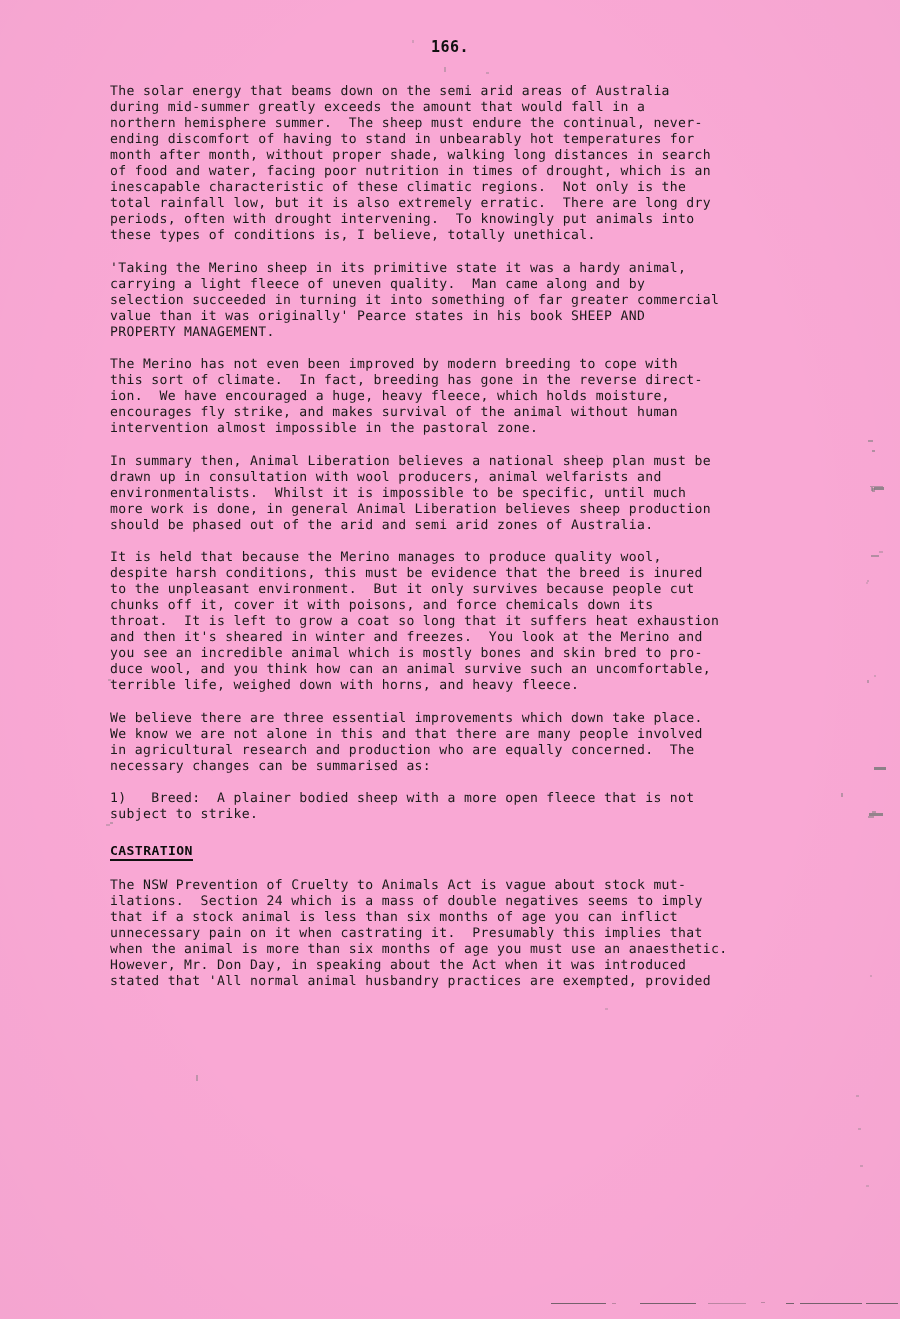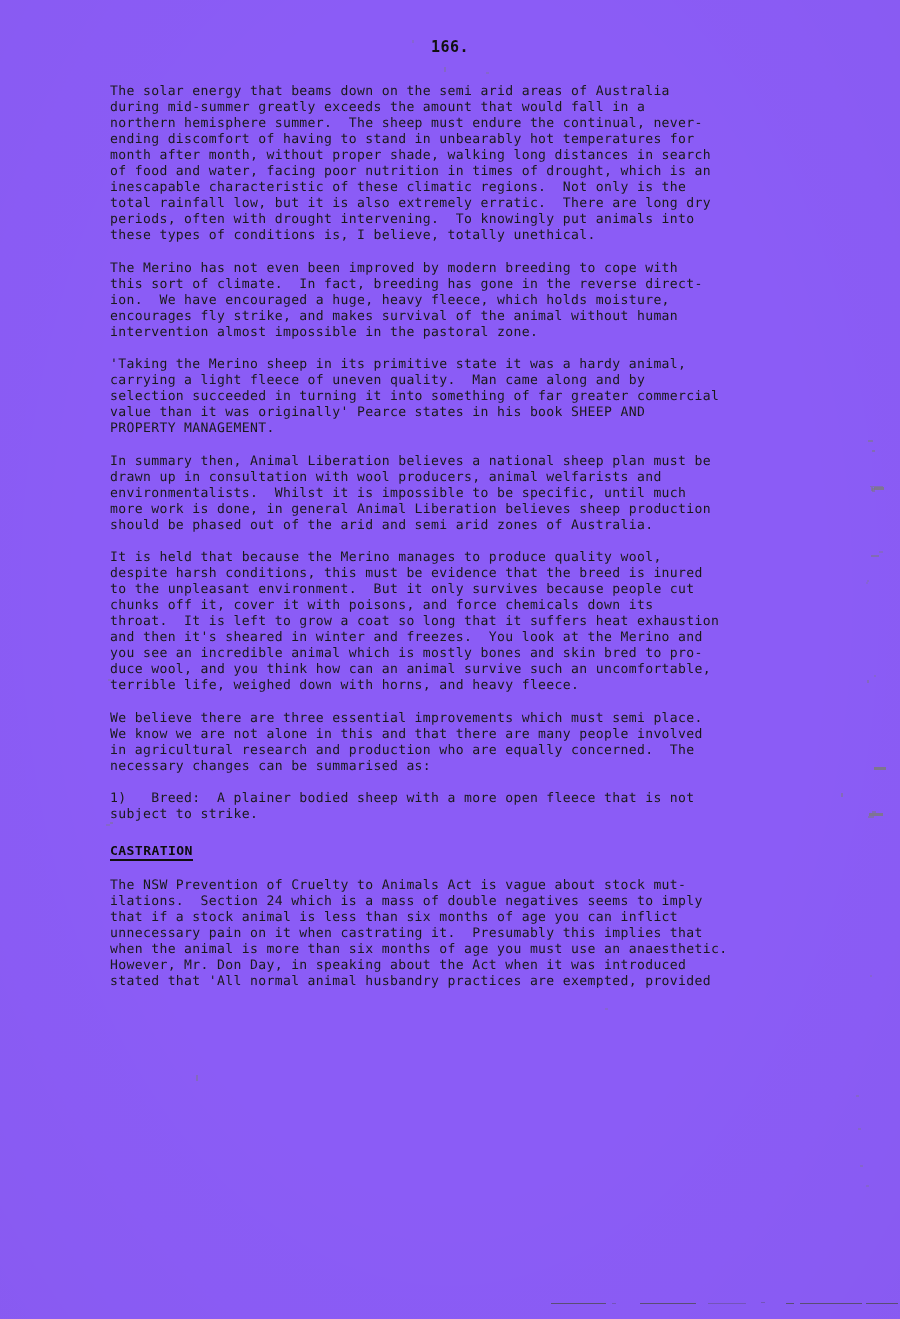--- a/index.html
+++ b/index.html
@@ -12,21 +12,21 @@
     background: #ffffff;
     font-family: "DejaVu Sans Mono", "Liberation Mono", monospace;
     color: #161616;
     position: relative;
     overflow: hidden;
   }
 
   #page {
     position: absolute;
     inset: 0;
-    background: #8b5cf6;
+    background: #f9a8d4;
   }
 
   
   #page::before {
     content: "";
     position: absolute;
     inset: 0;
     background:
       radial-gradient(ellipse at 50% 45%, rgba(255,255,255,0) 55%, rgba(0,0,0,0.018) 100%);
     pointer-events: none;
@@ -111,49 +111,49 @@
 during mid-summer greatly exceeds the amount that would fall in a
 northern hemisphere summer.  The sheep must endure the continual, never-
 ending discomfort of having to stand in unbearably hot temperatures for
 month after month, without proper shade, walking long distances in search
 of food and water, facing poor nutrition in times of drought, which is an
 inescapable characteristic of these climatic regions.  Not only is the
 total rainfall low, but it is also extremely erratic.  There are long dry
 periods, often with drought intervening.  To knowingly put animals into
 these types of conditions is, I believe, totally unethical.</p>
 
+    <p class="para">'Taking the Merino sheep in its primitive state it was a hardy animal,
+carrying a light fleece of uneven quality.  Man came along and by
+selection succeeded in turning it into something of far greater commercial
+value than it was originally' Pearce states in his book SHEEP AND
+PROPERTY MANAGEMENT.</p>
+
     <p class="para">The Merino has not even been improved by modern breeding to cope with
 this sort of climate.  In fact, breeding has gone in the reverse direct-
 ion.  We have encouraged a huge, heavy fleece, which holds moisture,
 encourages fly strike, and makes survival of the animal without human
 intervention almost impossible in the pastoral zone.</p>
-
-    <p class="para">'Taking the Merino sheep in its primitive state it was a hardy animal,
-carrying a light fleece of uneven quality.  Man came along and by
-selection succeeded in turning it into something of far greater commercial
-value than it was originally' Pearce states in his book SHEEP AND
-PROPERTY MANAGEMENT.</p>
 
     <p class="para">In summary then, Animal Liberation believes a national sheep plan must be
 drawn up in consultation with wool producers, animal welfarists and
 environmentalists.  Whilst it is impossible to be specific, until much
 more work is done, in general Animal Liberation believes sheep production
 should be phased out of the arid and semi arid zones of Australia.</p>
 
     <p class="para">It is held that because the Merino manages to produce quality wool,
 despite harsh conditions, this must be evidence that the breed is inured
 to the unpleasant environment.  But it only survives because people cut
 chunks off it, cover it with poisons, and force chemicals down its
 throat.  It is left to grow a coat so long that it suffers heat exhaustion
 and then it's sheared in winter and freezes.  You look at the Merino and
 you see an incredible animal which is mostly bones and skin bred to pro-
 duce wool, and you think how can an animal survive such an uncomfortable,
 terrible life, weighed down with horns, and heavy fleece.</p>
 
-    <p class="para">We believe there are three essential improvements which must semi place.
+    <p class="para">We believe there are three essential improvements which down take place.
 We know we are not alone in this and that there are many people involved
 in agricultural research and production who are equally concerned.  The
 necessary changes can be summarised as:</p>
 
 
 
     <p class="para">1)   Breed:  A plainer bodied sheep with a more open fleece that is not
 subject to strike.</p>
 
     <div class="heading-wrap">

